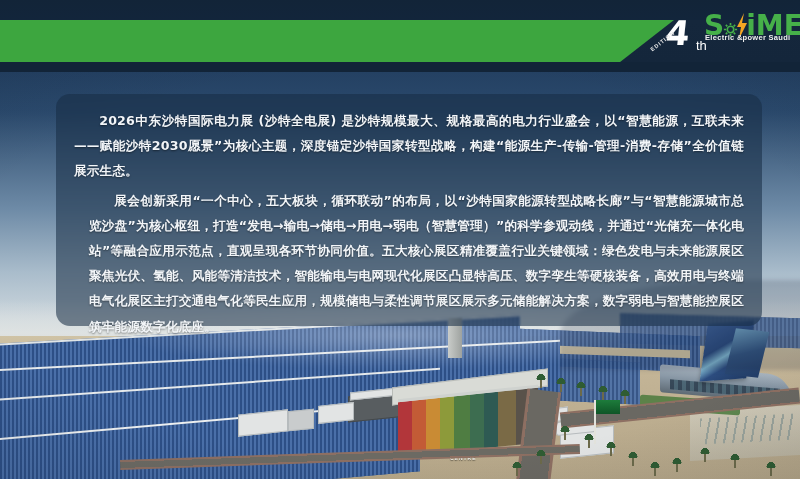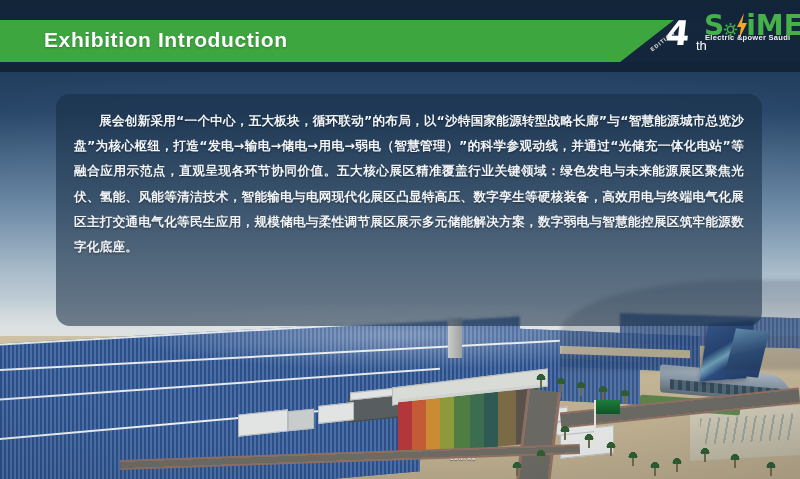--- a/index.html
+++ b/index.html
@@ -251,21 +251,21 @@
     color:#f2f5f8;
     font-size:12.6px;
     line-height:2.0;
     text-indent:2em;
     font-weight:bold;
     text-align:justify;
     letter-spacing:.2px;
     text-shadow:0 1px 2px rgba(0,0,0,.45);
     font-family:"DejaVu Sans", sans-serif;
   }
-  .para + .para{ margin-top:4px; }
+  .para + .para{ margin-top:4px;margin-left:15px; }
 </style>
 </head>
 <body>
 
 <div id="slide">
 
   <div class="bg">
     <div class="bg-sky"></div>
     <div class="mountains"></div>
     <div class="bg-haze"></div>
@@ -344,21 +344,20 @@
 
     <div class="dark-arc2"></div>
     <div class="vignette"></div>
   </div>
 
   <div class="topbar"></div>
   <div class="headerband">
     <div class="greenband"></div>
   </div>
   <div class="belowband"></div>
-  <div class="page-title">Exhibition Introduction</div>
 
   <div class="logo">
     <div class="logo-4th">
       <div class="num4">4</div>
       <div class="edition">EDITION</div>
       <div class="th">th</div>
     </div>
     <div class="logo-seime">
       <div class="seime-row">
         <span class="seime-s">S</span>
@@ -375,16 +374,17 @@
             <polygon points="8,0 1,14 5,14 3,26 11,10 6,10" fill="#f5a623"></polygon>
           </svg>
         </span>
         <span class="seime-ime">iME</span>
       </div>
       <div class="seime-tag">Electric &amp;power Saudi</div>
     </div>
   </div>
 
   <div class="panel">
+    <p class="para">2026中东沙特国际电力展 (沙特全电展) 是沙特规模最大、规格最高的电力行业盛会，以“智慧能源，互联未来——赋能沙特2030愿景”为核心主题，深度锚定沙特国家转型战略，构建“能源生产-传输-管理-消费-存储”全价值链展示生态。</p>
     <p class="para">展会创新采用“一个中心，五大板块，循环联动”的布局，以“沙特国家能源转型战略长廊”与“智慧能源城市总览沙盘”为核心枢纽，打造“发电→输电→储电→用电→弱电（智慧管理）”的科学参观动线，并通过“光储充一体化电站”等融合应用示范点，直观呈现各环节协同价值。五大核心展区精准覆盖行业关键领域：绿色发电与未来能源展区聚焦光伏、氢能、风能等清洁技术，智能输电与电网现代化展区凸显特高压、数字孪生等硬核装备，高效用电与终端电气化展区主打交通电气化等民生应用，规模储电与柔性调节展区展示多元储能解决方案，数字弱电与智慧能控展区筑牢能源数字化底座。</p>
   </div>
 
 </div>
 
 </body></html>

